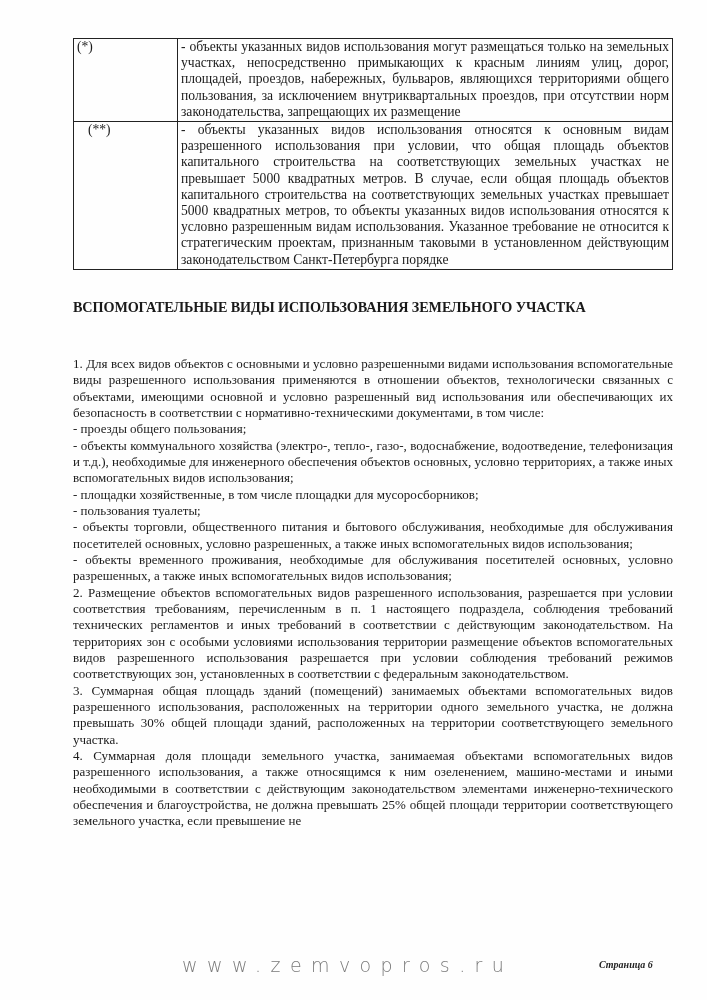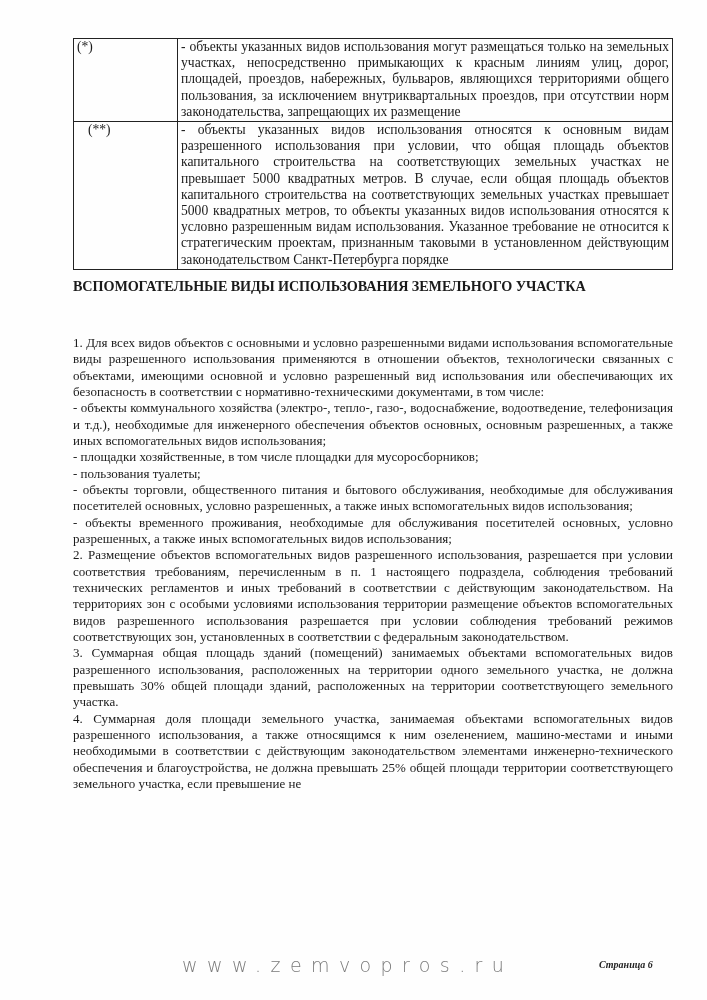--- a/index.html
+++ b/index.html
@@ -8,21 +8,21 @@
     font-family: "Liberation Serif", serif; color: #1a1a1a;
   }
   .page { position: absolute; left: 73px; top: 38px; width: 600px; }
   table.notes { width: 600px; border-collapse: collapse; font-size: 13.6px; line-height: 16.2px; }
   table.notes td { border: 1px solid #222; vertical-align: top; padding: 0 3px 1px 3px; }
   table.notes td.mark { width: 86px; }
   table.notes td.mark.center { padding-left: 14px; }
   table.notes td.txt { text-align: justify; text-align-last: left; }
   h2.section {
     font-family: "Liberation Serif", serif; font-weight: bold; font-size: 14.2px;
-    margin: 8px 0 0 0; letter-spacing: -0.1px;
+    margin: 29px 0 0 0; letter-spacing: -0.1px;
   }
   .body { margin-top: 40px; font-size: 13px; line-height: 16.35px; }
   .para { text-align: justify; text-align-last: left; margin: 0; }
   .footer { position: absolute; top: 957px; left: 0; width: 658px; height: 20px; }
   .watermark {
     position: absolute; left: 182px; top: -3px; font-family: "DejaVu Sans", sans-serif;
     font-size: 19px; letter-spacing: 9.4px; color: #7a7a7a; font-weight: 300;
   }
   .pageno {
     position: absolute; left: 599px; top: 2px; font-family: "Liberation Serif", serif;
@@ -43,21 +43,22 @@
       <td class="mark center">(**)</td>
       <td class="txt">- объекты указанных видов использования относятся к основным видам разрешенного использования при условии, что общая площадь объектов капитального строительства на соответствующих земельных участках не превышает 5000 квадратных метров. В случае, если общая площадь объектов капитального строительства на соответствующих земельных участках превышает 5000 квадратных метров, то объекты указанных видов использования относятся к условно разрешенным видам использования. Указанное требование не относится к стратегическим проектам, признанным таковыми в установленном действующим законодательством Санкт-Петербурга порядке</td>
     </tr>
   </tbody>
     </table>
 
   <h2 class="section">ВСПОМОГАТЕЛЬНЫЕ ВИДЫ ИСПОЛЬЗОВАНИЯ ЗЕМЕЛЬНОГО УЧАСТКА</h2>
 
   <div class="body">
     <p class="para">1. Для всех видов объектов с основными и условно разрешенными видами использования вспомогательные виды разрешенного использования применяются в отношении объектов, технологически связанных с объектами, имеющими основной и условно разрешенный вид использования или обеспечивающих их безопасность в соответствии с нормативно-техническими документами, в том числе:</p>
-    <p class="para"> - объекты коммунального хозяйства (электро-, тепло-, газо-, водоснабжение, водоотведение, телефонизация и т.д.), необходимые для инженерного обеспечения объектов основных, основным разрешенных, а также иных вспомогательных видов использования;</p>
+    <p class="para"> - проезды общего пользования;</p>
+    <p class="para"> - объекты коммунального хозяйства (электро-, тепло-, газо-, водоснабжение, водоотведение, телефонизация и т.д.), необходимые для инженерного обеспечения объектов основных, условно территориях, а также иных вспомогательных видов использования;</p>
     <p class="para"> - площадки хозяйственные, в том числе площадки для мусоросборников;</p>
     <p class="para"> - пользования туалеты;</p>
     <p class="para"> - объекты торговли, общественного питания и бытового обслуживания, необходимые для обслуживания посетителей основных, условно разрешенных, а также иных вспомогательных видов использования;</p>
     <p class="para"> - объекты временного проживания, необходимые для обслуживания посетителей основных, условно разрешенных, а также иных вспомогательных видов использования;</p>
     <p class="para">2. Размещение объектов вспомогательных видов разрешенного использования, разрешается при условии соответствия требованиям, перечисленным в п. 1 настоящего подраздела, соблюдения требований технических регламентов и иных требований в соответствии с действующим законодательством. На территориях зон с особыми условиями использования территории размещение объектов вспомогательных видов разрешенного использования разрешается при условии соблюдения требований режимов соответствующих зон, установленных в соответствии с федеральным законодательством.</p>
     <p class="para">3. Суммарная общая площадь зданий (помещений) занимаемых объектами вспомогательных видов разрешенного использования, расположенных на территории одного земельного участка, не должна превышать 30% общей площади зданий, расположенных на территории соответствующего земельного участка.</p>
     <p class="para">4. Суммарная доля площади земельного участка, занимаемая объектами вспомогательных видов разрешенного использования, а также относящимся к ним озеленением, машино-местами и иными необходимыми в соответствии с действующим законодательством элементами инженерно-технического обеспечения и благоустройства, не должна превышать 25% общей площади территории соответствующего земельного участка, если превышение не</p>
   </div>
 </div>
 

